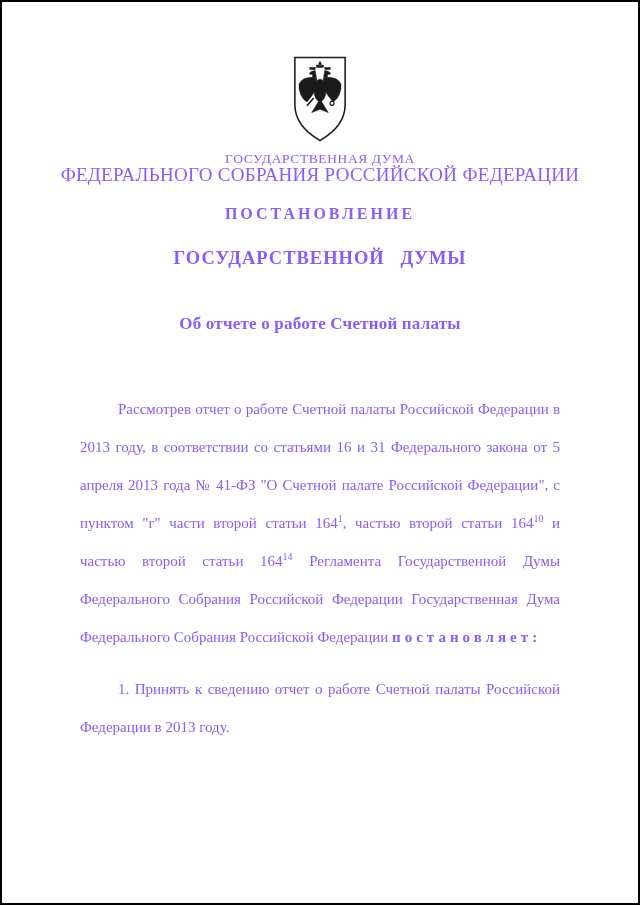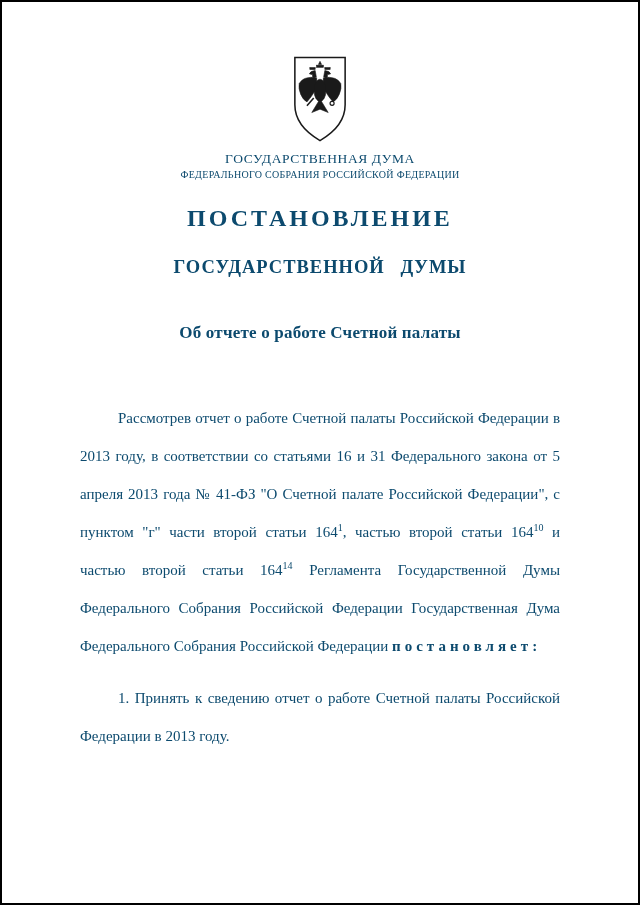--- a/index.html
+++ b/index.html
@@ -7,44 +7,44 @@
   body { width: 640px; }
 
   .page {
     width: 640px;
     height: 905px;
     background: #ffffff;
     border: 2px solid #000000;
     overflow: hidden;
     position: relative;
     font-family: "Liberation Serif", "DejaVu Serif", serif;
-    color: #0c4a6e;
+    color: #8b5cf6;
   }
 
   .emblem-wrap {
     display: flex;
     justify-content: center;
     margin-top: 52px;
   }
 
   .letterhead {
     text-align: center;
     margin-top: 7px;
     line-height: 16px;
   }
   .letterhead .lh1 { font-size: 13.5px; letter-spacing: 0.6px; }
-  .letterhead .lh2 { font-size: 10px; letter-spacing: 0.3px; }
+  .letterhead .lh2 { font-size: 19px; letter-spacing: 0.3px; }
   .letterhead .lh3 { font-size: 11.5px; letter-spacing: 0.6px; margin-top: 1px; }
 
   .doc-type {
     text-align: center;
     margin-top: 22px;
   }
   .doc-type .dt1 {
-    font-size: 24px;
+    font-size: 16px;
     font-weight: bold;
     letter-spacing: 3px;
   }
   .doc-type .dt2 {
     font-size: 18.5px;
     font-weight: bold;
     letter-spacing: 1px;
     word-spacing: 10px;
     margin-top: 25px;
   }

